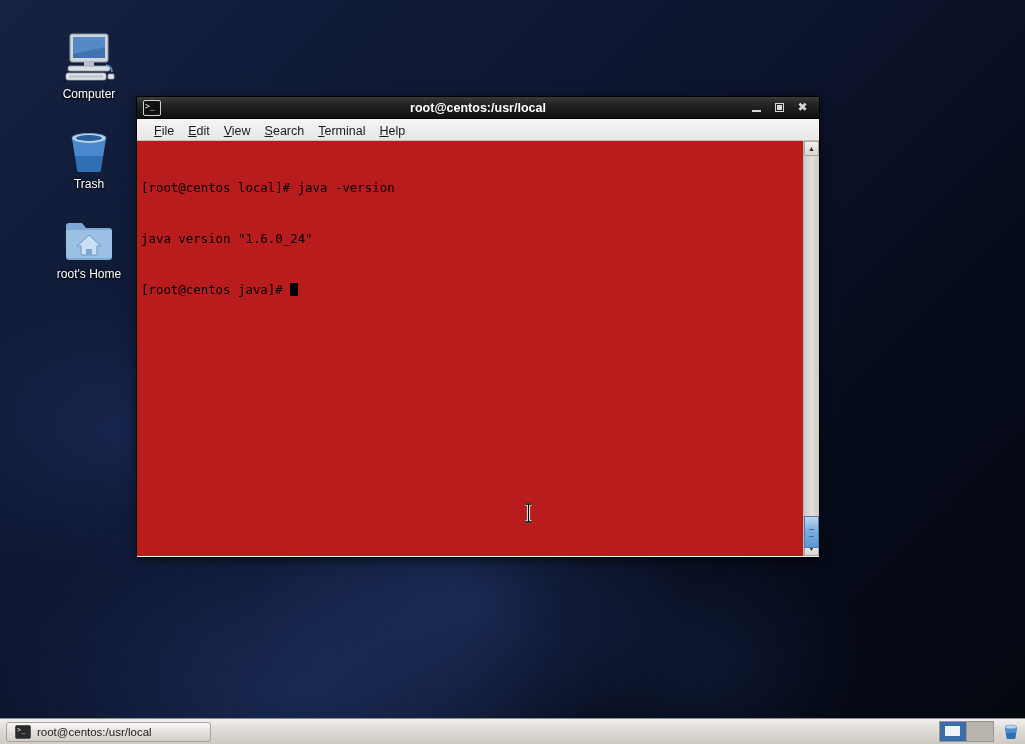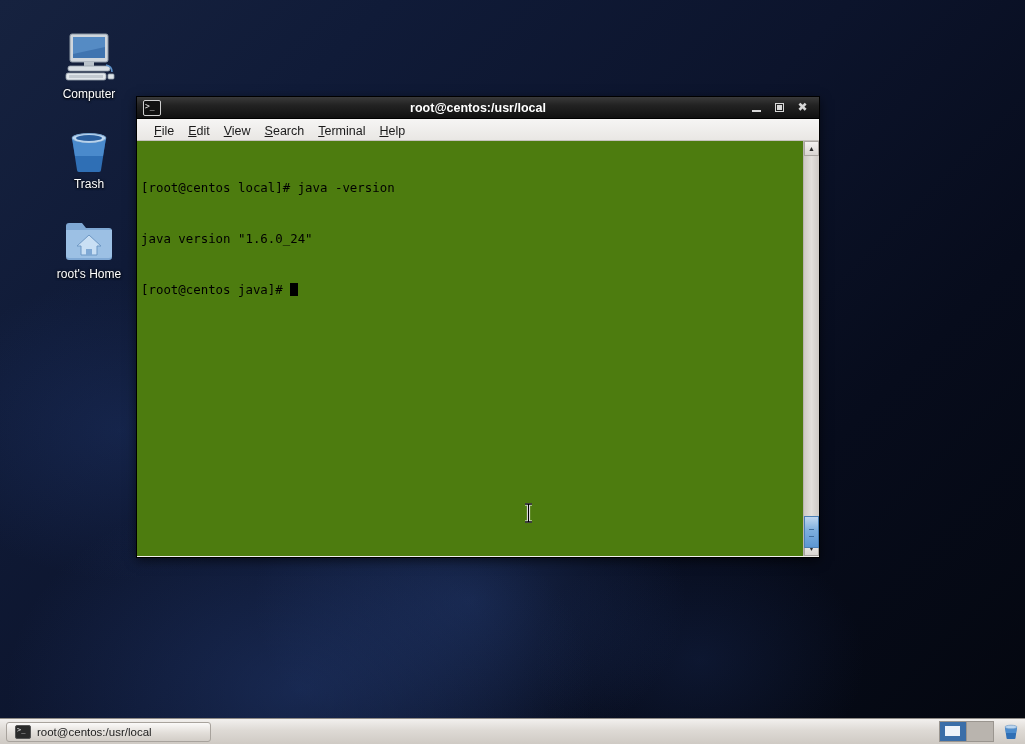--- a/index.html
+++ b/index.html
@@ -160,21 +160,21 @@
     padding: 2px 7px;
     cursor: pointer;
   }
   .menu-item .mn {
     text-decoration: underline;
   }
 
   .term-body {
     position: relative;
     height: 415px;
-    background: #4d7c0f;
+    background: #b91c1c;
     display: flex;
     box-sizing: border-box;
   }
   .term-text {
     flex: 1 1 auto;
     padding: 4px 0 0 4px;
     font-family: "DejaVu Sans Mono", monospace;
     font-size: 12.4px;
     line-height: 17px;
     color: #000000;

